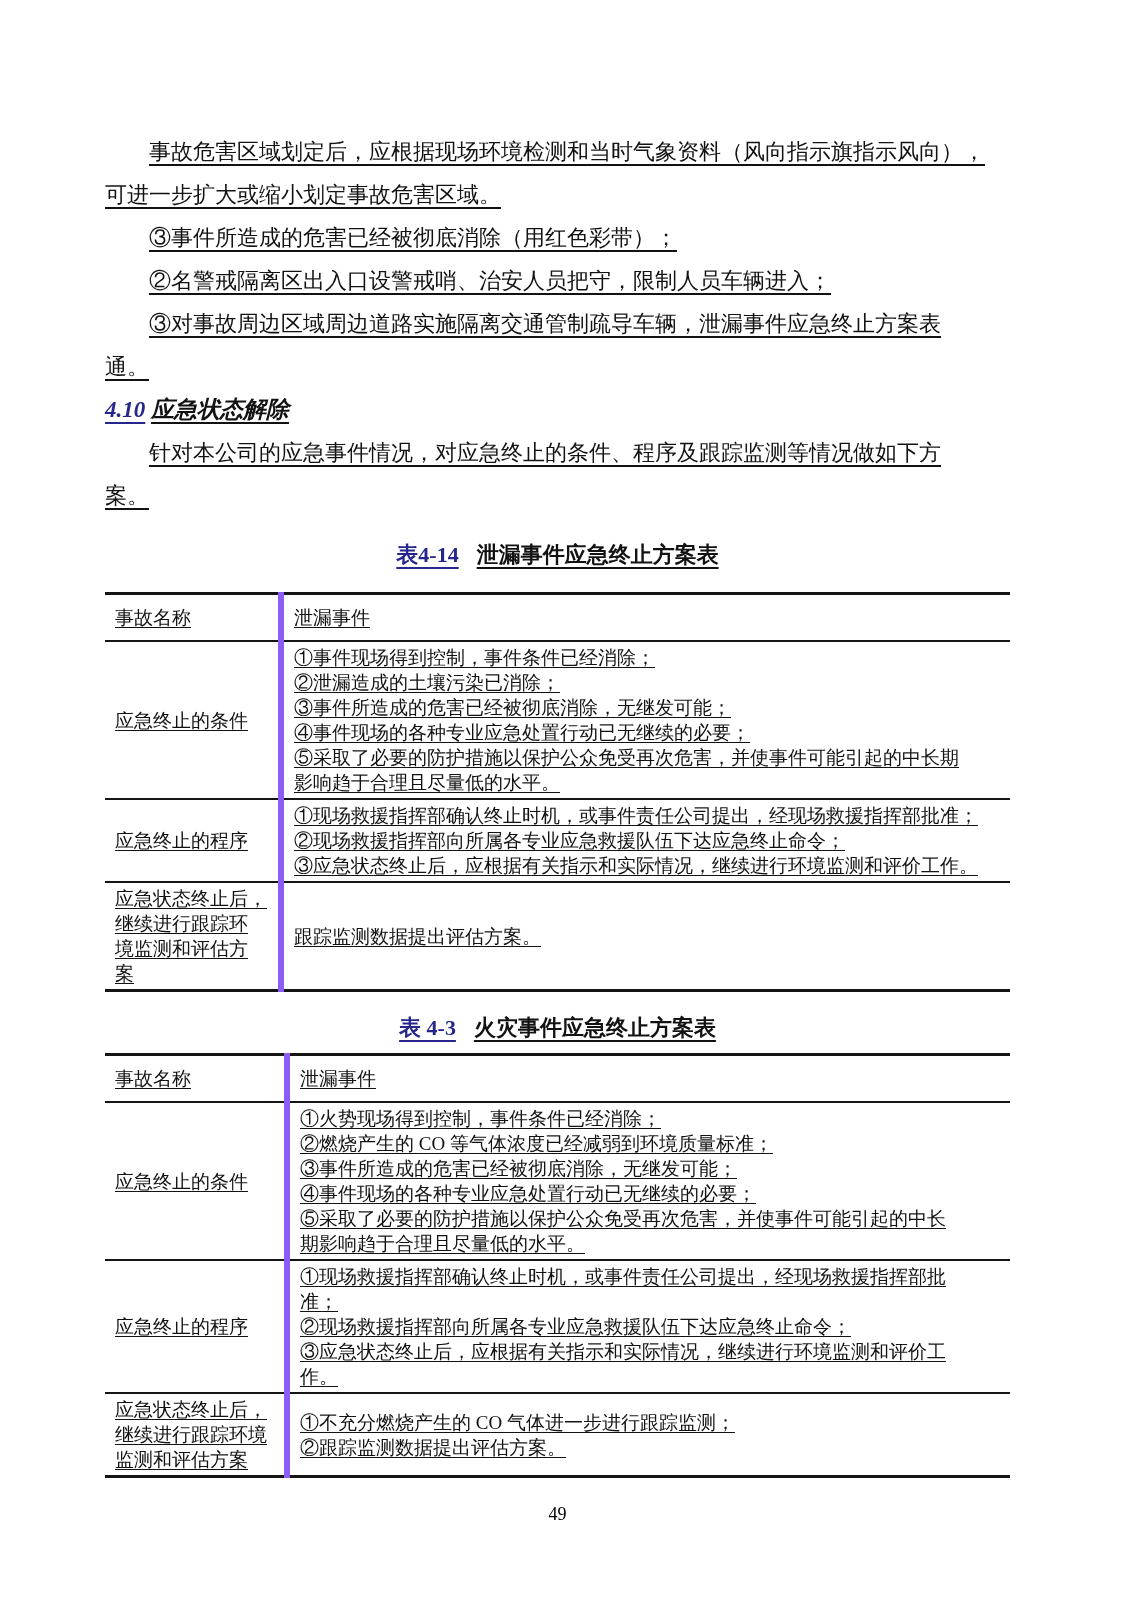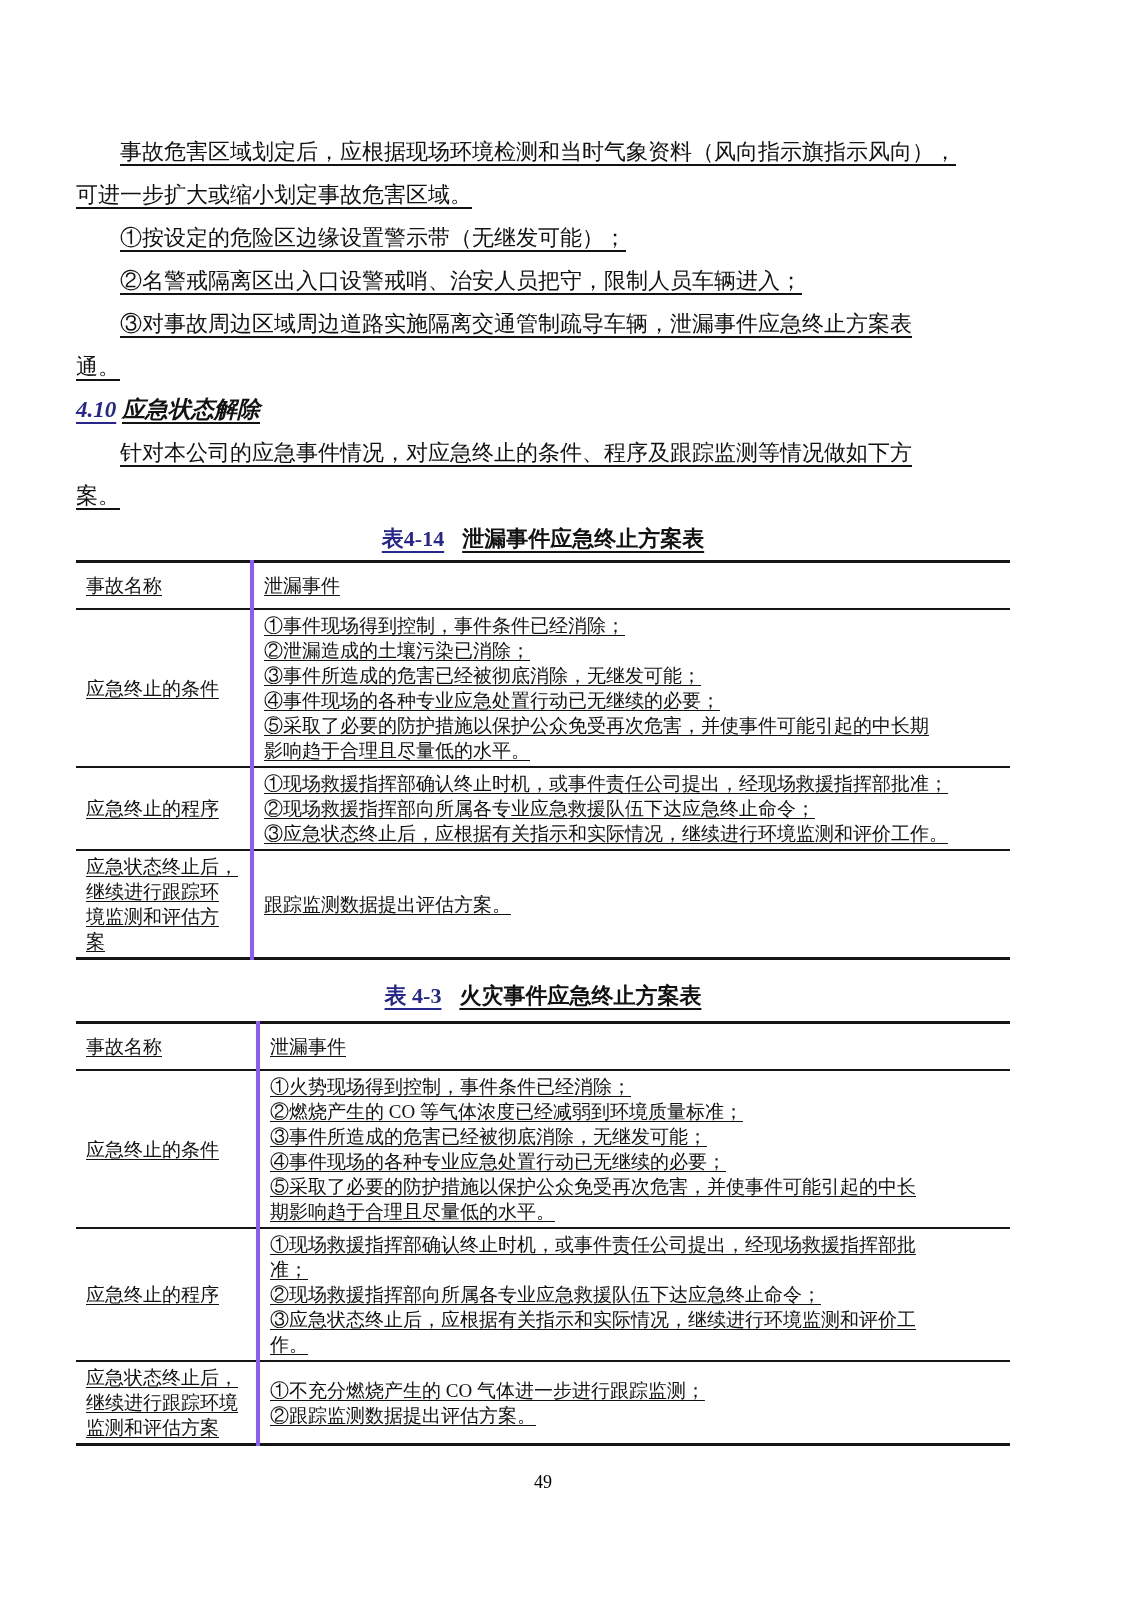--- a/index.html
+++ b/index.html
@@ -4,21 +4,21 @@
 <style>
   html,body { margin:0; padding:0; background:#ffffff; }
   body {
     width:1131px; height:1600px;
     font-family:"Liberation Serif","DejaVu Serif",serif;
     color:#121212;
   }
   .page {
     box-sizing:border-box;
     width:1131px; height:1600px;
-    padding:130px 121px 0 76px;
+    padding:130px 121px 0 105px;
     position:relative;
     background:#ffffff;
   }
   .body-text {
     font-size:22px;
     line-height:43px;
     margin:0;
     white-space:pre-line;
     text-decoration:underline;
     text-decoration-thickness:1.5px;
@@ -36,21 +36,21 @@
     text-decoration-thickness:2px;
     text-underline-offset:5px;
     font-style:italic;
   }
   .num { color:#26268c; }
   .table-title {
     text-align:center;
     font-weight:bold;
     font-size:22px;
     line-height:43px;
-    margin:0;
+    margin:16px;
   }
   .table-title span {
     text-decoration:underline;
     text-decoration-thickness:2px;
     text-underline-offset:5px;
   }
   .table-title .gap { display:inline-block; width:18px; text-decoration:none; }
   .title2 { margin-top:14px; margin-bottom:4px; }
   table.doc-table {
     border-collapse:collapse;
@@ -65,37 +65,37 @@
     padding:3px 6px 3px 10px;
     vertical-align:middle;
     white-space:pre-line;
     text-decoration:underline;
     text-decoration-thickness:1px;
     text-underline-offset:3px;
     word-break:break-all;
   }
   table.doc-table tr + tr td { border-top:2px solid #151515; }
   table.doc-table tr:first-child td { padding-top:10px; padding-bottom:10px; }
-  table.doc-table td.lbl { border-right:4px solid #8b5cf6;text-decoration:underline; }
+  table.doc-table td.lbl { border-right:6px solid #8b5cf6;text-decoration:underline; }
   .page-number {
     text-align:center;
     font-size:18px;
     margin-top:26px;
     color:#000000;
   }
 </style>
 </head>
 <body>
 
 <div class="page">
 
   <p class="body-text indent">事故危害区域划定后，应根据现场环境检测和当时气象资料（风向指示旗指示风向），
 可进一步扩大或缩小划定事故危害区域。</p>
 
-  <p class="body-text indent">①按设定的危险区边缘设置警示带（无继发可能）；</p>
+  <p class="body-text indent">③事件所造成的危害已经被彻底消除（用红色彩带）；</p>
   <p class="body-text indent">②名警戒隔离区出入口设警戒哨、治安人员把守，限制人员车辆进入；</p>
   <p class="body-text indent">③对事故周边区域周边道路实施隔离交通管制疏导车辆，泄漏事件应急终止方案表
 通。</p>
 
   <h2 class="section-heading"><span class="num">4.10</span> <span>应急状态解除</span></h2>
 
   <p class="body-text indent">针对本公司的应急事件情况，对应急终止的条件、程序及跟踪监测等情况做如下方
 案。</p>
 
   <div class="table-title"><span class="num">表4-14</span><span class="gap"></span><span>泄漏事件应急终止方案表</span></div>

